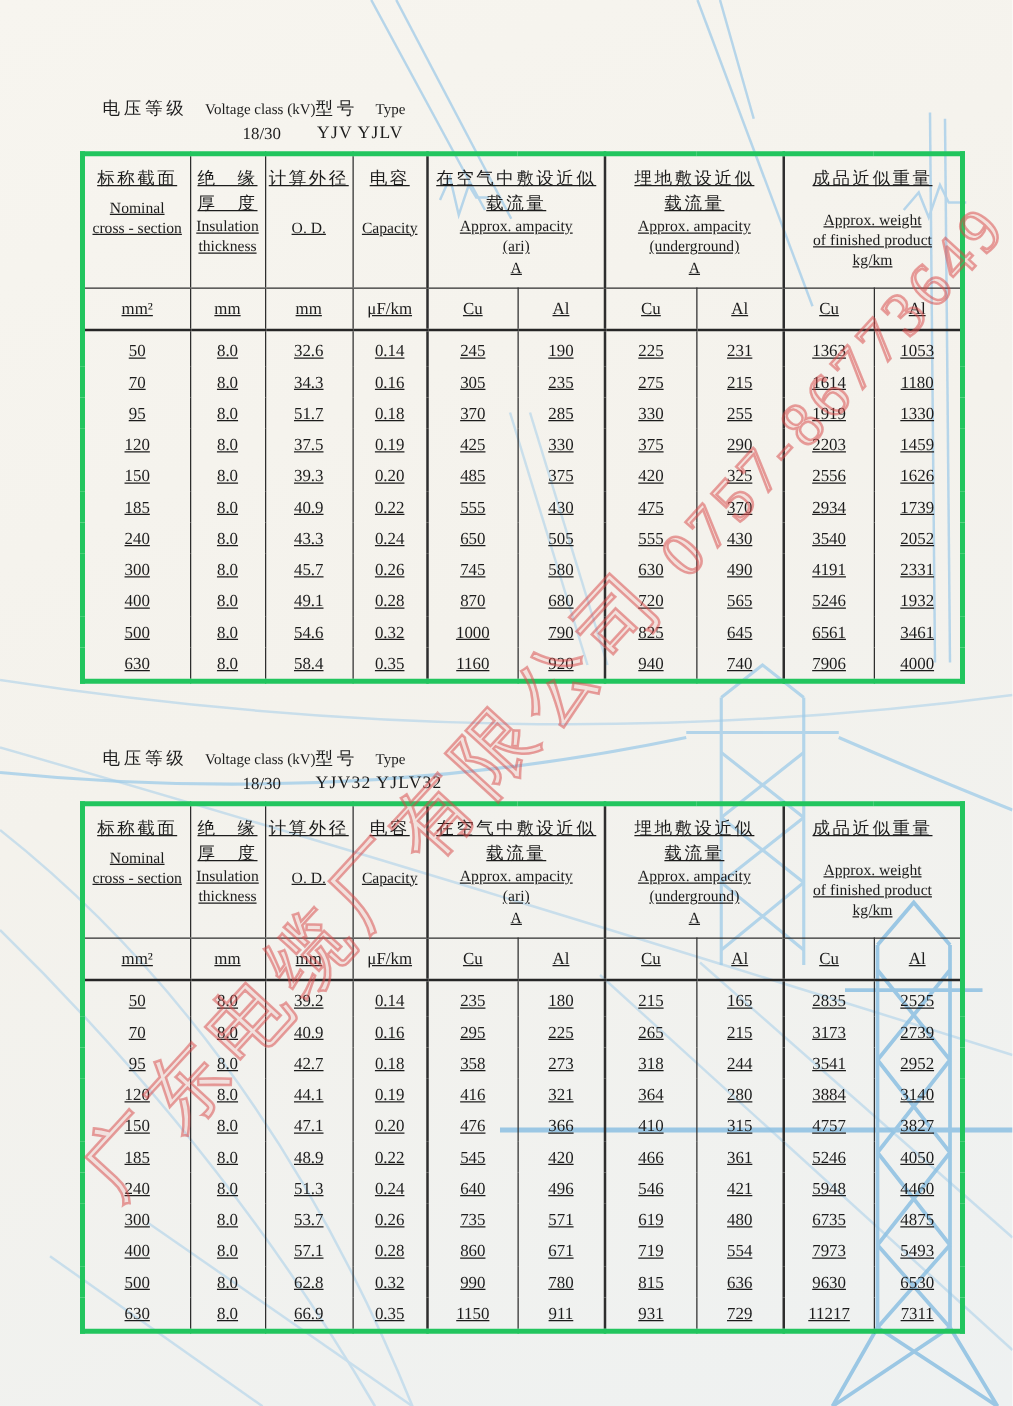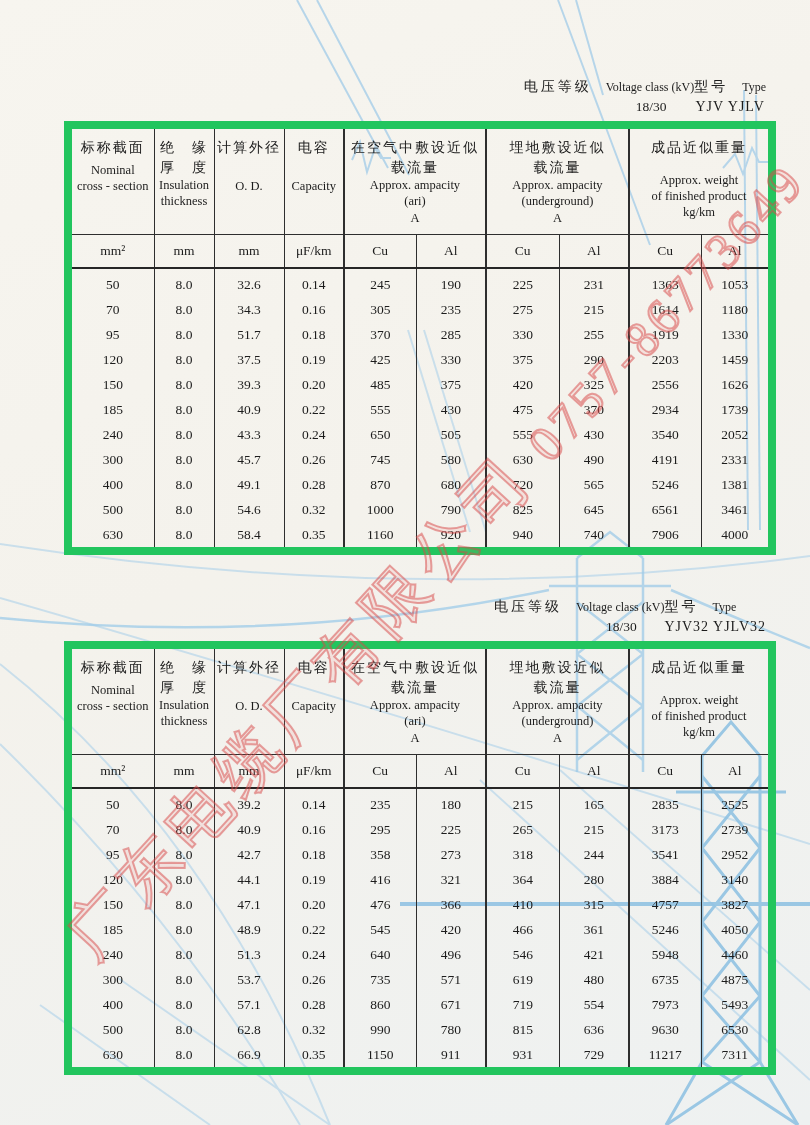--- a/index.html
+++ b/index.html
@@ -6,38 +6,38 @@
   body{
     width:810px;height:1125px;position:relative;overflow:hidden;
     background:linear-gradient(155deg,#f7f5ef 0%,#f4f2ec 45%,#eef1f1 100%);
     font-family:"Liberation Serif","DejaVu Serif",serif;color:#1c1c1c;
   }
   #artwork{position:absolute;left:0;top:0;z-index:0;}
   .block{position:absolute;left:64px;width:704px;z-index:2;}
   #block1{top:78px;} #block2{top:598px;}
 
   
-  .titlebar{display:flex;justify-content:flex-end;align-items:flex-start;margin-bottom:5px;min-height:38px;}
+  .titlebar{display:flex;justify-content:flex-start;align-items:flex-start;margin-bottom:5px;min-height:38px;}
   .t-left{margin-left:18px;}
   .t-line{display:flex;align-items:baseline;}
   .cjk-label{font-size:14px;letter-spacing:3px;font-family:"Liberation Serif","DejaVu Serif",serif;}
   .en-label{font-size:12px;margin-left:14px;}
   .t-left .val{margin-left:112px;font-size:13.5px;margin-top:3px;}
   .t-right{margin-right:2px;text-align:center;}
   .t-right .val{font-size:14px;margin-top:3px;letter-spacing:1px;}
 
   
   table{border-collapse:collapse;table-layout:fixed;width:704px;background:transparent;}
   th,td{padding:0;text-align:center;font-weight:normal;overflow:hidden;}
   tr.h1 th{border-bottom:1px solid #2e2e2e;height:96px;vertical-align:top;padding-top:9px;}
   tr.h2 th{border-bottom:2px solid #262626;height:32px;vertical-align:middle;font-size:13.5px;}
   th,td{border-left:1px solid #2e2e2e;}
   th:first-child,td:first-child{border-left:none;}
   .bs{border-left-width:2px !important;}
-  table{border:8px solid #22c55e;}
+  table{border:4px solid #22c55e;text-decoration:underline;}
   tbody td{font-size:13.5px;height:25px;vertical-align:middle;}
   tbody tr:first-child td{padding-top:3px;}
   .hl-cjk{font-size:14px;letter-spacing:2px;line-height:1.4;}
   .hl-en{font-size:12.5px;line-height:1.3;}
   .mt4{margin-top:4px;} .mt14{margin-top:14px;} .mt20{margin-top:20px;}
 
   
   #watermark{
     position:absolute;left:46px;top:918px;z-index:4;white-space:nowrap;
     transform:rotate(-47.5deg);transform-origin:0 0;pointer-events:none;
@@ -283,21 +283,21 @@
         <tr>
           <td>400</td>
           <td>8.0</td>
           <td>49.1</td>
           <td>0.28</td>
           <td class="bs">870</td>
           <td>680</td>
           <td class="bs">720</td>
           <td>565</td>
           <td class="bs">5246</td>
-          <td>1381</td>
+          <td>1932</td>
         </tr>
         <tr>
           <td>500</td>
           <td>8.0</td>
           <td>54.6</td>
           <td>0.32</td>
           <td class="bs">1000</td>
           <td>790</td>
           <td class="bs">825</td>
           <td>645</td>

